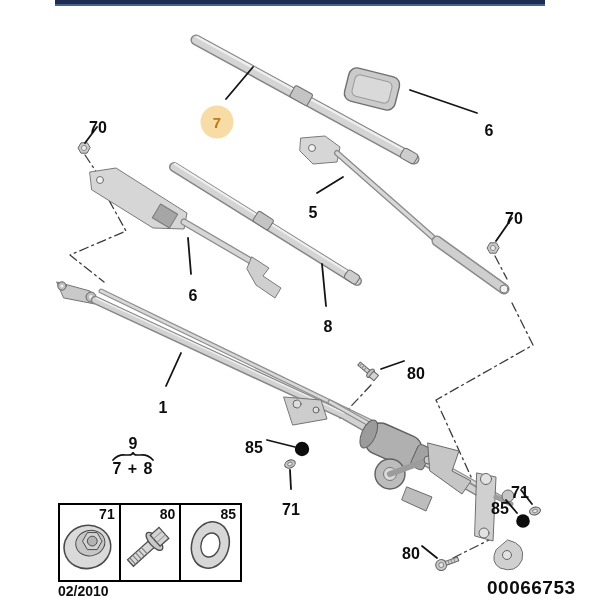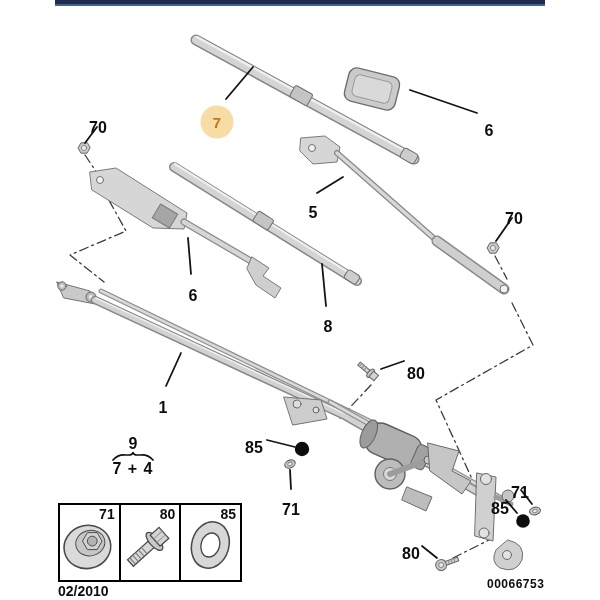--- a/index.html
+++ b/index.html
@@ -22,21 +22,21 @@
   .gn-num{font-weight:bold;font-size:16px;line-height:15px;}
   .gn-brace{display:block;margin:1px auto 0;}
   .gn-den{font-weight:bold;font-size:16px;line-height:15px;letter-spacing:1px;}
   .legend{position:absolute;left:58px;top:503px;width:184px;height:79px;
           border:2px solid #000;display:flex;background:#fff;}
   .legend-cell{position:relative;flex:1;border-right:2px solid #000;}
   .legend-cell:last-child{border-right:none;}
   .legend-num{position:absolute;top:1px;right:4px;font-weight:bold;font-size:14px;color:#0d0d0d;}
   .legend-icon{position:absolute;left:0;top:8px;width:100%;height:64px;}
   .datecode{position:absolute;left:58px;top:583px;font-weight:bold;font-size:14px;color:#0d0d0d;}
-  .refnum{position:absolute;left:487px;top:577px;font-weight:bold;font-size:12px;
+  .refnum{position:absolute;left:487px;top:577px;font-weight:bold;font-size:19px;
           letter-spacing:0.5px;color:#0d0d0d;}
 </style>
 </head>
 <body>
 
 <div class="stage">
 
   <div class="topbar"></div>
 
   <svg class="drawing" width="600" height="600" viewBox="0 0 600 600">
@@ -209,21 +209,21 @@
       <div class="callout" style="left: 520px; top: 481px;">71</div>
       <div class="callout" style="left: 500px; top: 497px;">85</div>
       <div class="callout" style="left: 411px; top: 542px;">80</div>
     </div>
 
   <div class="group-note">
     <div class="gn-num">9</div>
     <svg class="gn-brace" width="42" height="9" viewBox="0 0 42 9">
       <path d="M1,8 Q6,2.5 13,3 L17,3 Q20,3 21,0.6 Q22,3 25,3 L29,3 Q36,2.5 41,8" fill="none" stroke="#111111" stroke-width="1.7" stroke-linecap="round"></path>
     </svg>
-    <div class="gn-den">7 + 4</div>
+    <div class="gn-den">7 + 8</div>
   </div>
 
   <div class="legend">
     <div class="legend-cell">
       <svg class="legend-icon" viewBox="0 0 60 60">
         <ellipse cx="28" cy="32" rx="24" ry="22" transform="rotate(-14 28 32)" fill="#dadada" stroke="#4a4a4a" stroke-width="1.6"></ellipse>
         <ellipse cx="31" cy="28" rx="15" ry="13" transform="rotate(-14 31 28)" fill="#c6c6c6" stroke="#4a4a4a"></ellipse>
         <polygon points="43,26 38,34.7 28,34.7 23,26 28,17.3 38,17.3" fill="#d2d2d2" stroke="#4a4a4a"></polygon>
         <circle cx="33" cy="26" r="5" fill="#b3b3b3" stroke="#4a4a4a"></circle>
       </svg>

